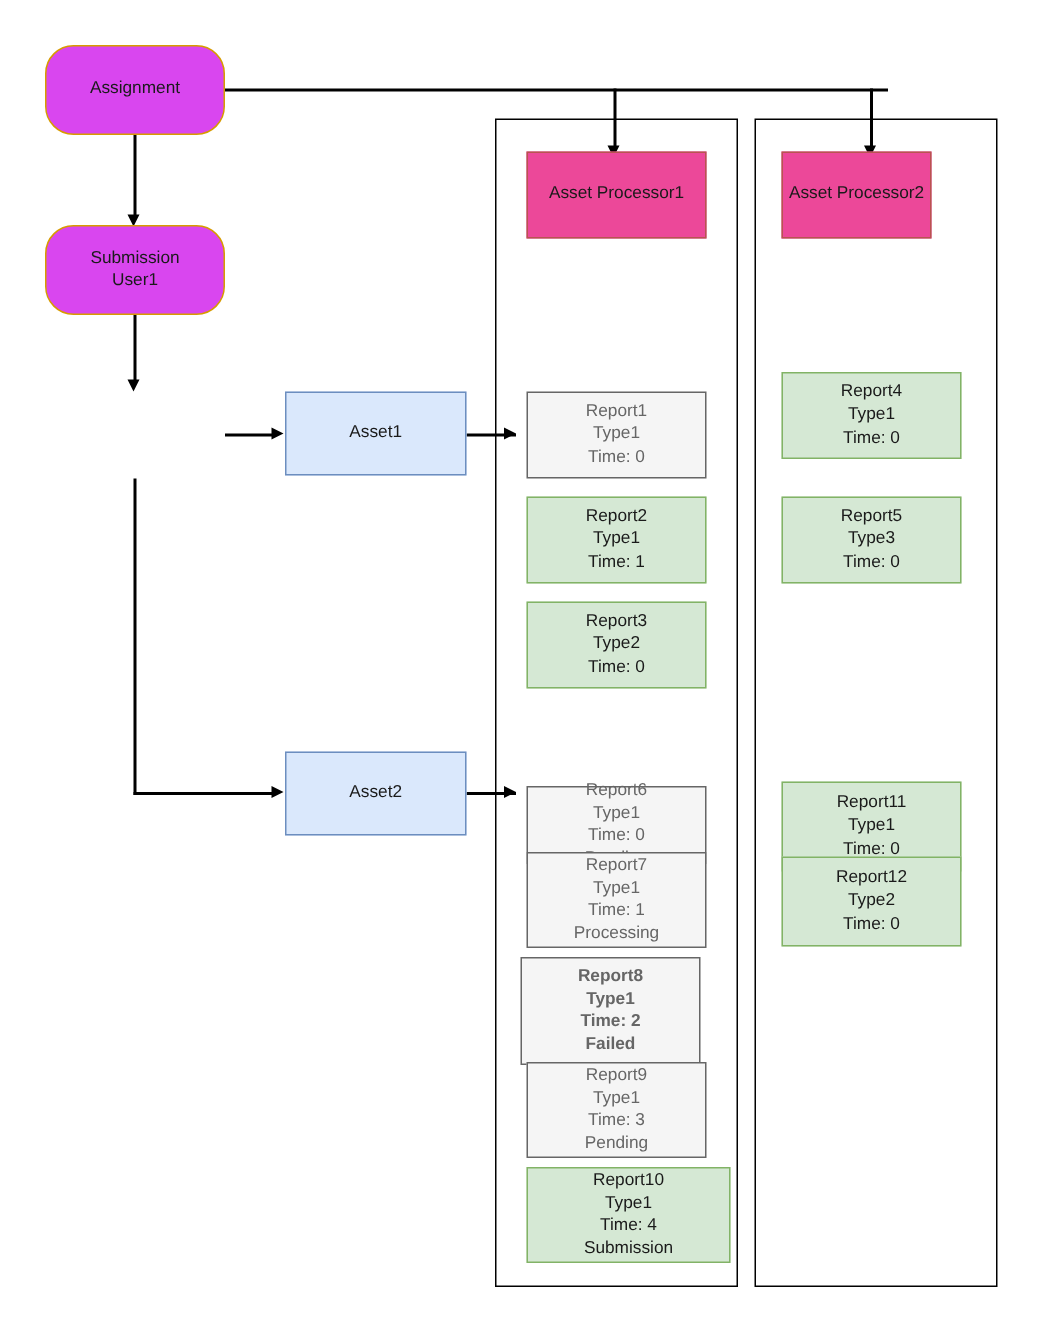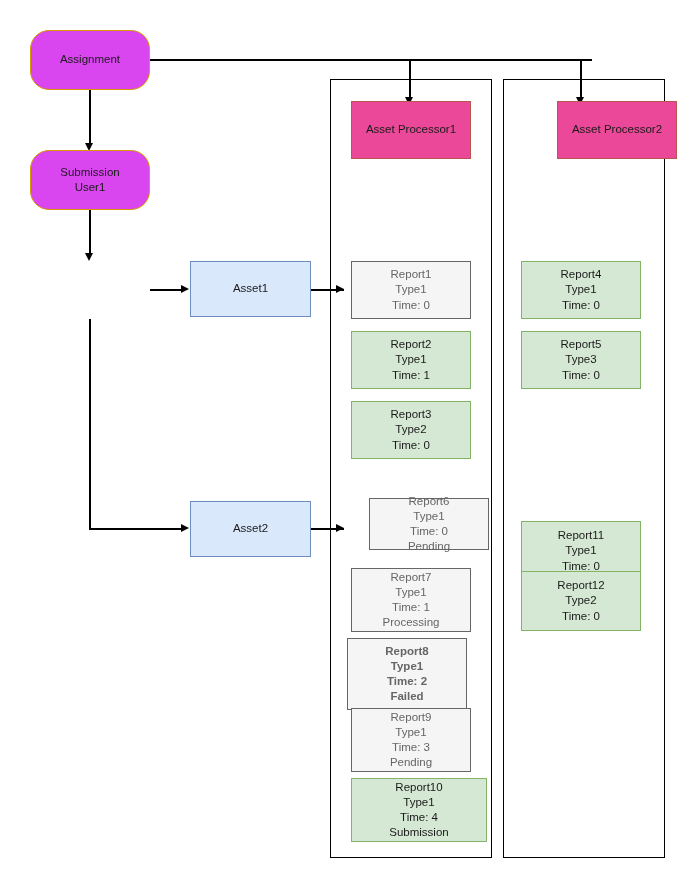--- a/index.html
+++ b/index.html
@@ -113,41 +113,41 @@
   </div>
 
   <div class="node n-blue" style="left:190px; top:501px; width:121px; height:56px;">
     <span class="line">Asset2</span>
   </div>
 
   <div class="node n-pink" style="left:351px; top:101px; width:120px; height:58px;">
     <span class="line">Asset Processor1</span>
   </div>
 
-  <div class="node n-pink" style="left:521px; top:101px; width:120px; height:58px;margin-left:36px;">
+  <div class="node n-pink" style="left:521px; top:101px; width:100px; height:58px;">
     <span class="line">Asset Processor2</span>
   </div>
 
   <div class="node n-gray" style="left:351px; top:261px; width:120px; height:58px;">
     <span class="line">Report1</span>
     <span class="line">Type1</span>
     <span class="line">Time: 0</span>
   </div>
   <div class="node n-green" style="left:351px; top:331px; width:120px; height:58px;">
     <span class="line">Report2</span>
     <span class="line">Type1</span>
     <span class="line">Time: 1</span>
   </div>
   <div class="node n-green" style="left:351px; top:401px; width:120px; height:58px;">
     <span class="line">Report3</span>
     <span class="line">Type2</span>
     <span class="line">Time: 0</span>
   </div>
 
-  <div class="node n-gray" style="left:351px; top:498px; width:120px; height:52px;margin-left:18px;">
+  <div class="node n-gray" style="left:351px; top:524px; width:120px; height:52px;">
     <span class="line">Report6</span>
     <span class="line">Type1</span>
     <span class="line">Time: 0</span>
     <span class="line">Pending</span>
   </div>
   <div class="node n-gray" style="left:351px; top:568px; width:120px; height:64px;">
     <span class="line">Report7</span>
     <span class="line">Type1</span>
     <span class="line">Time: 1</span>
     <span class="line">Processing</span>
@@ -164,21 +164,21 @@
     <span class="line">Time: 3</span>
     <span class="line">Pending</span>
   </div>
   <div class="node n-green" style="left:351px; top:778px; width:136px; height:64px;">
     <span class="line">Report10</span>
     <span class="line">Type1</span>
     <span class="line">Time: 4</span>
     <span class="line">Submission</span>
   </div>
 
-  <div class="node n-green" style="left:521px; top:261px; width:120px; height:58px;">
+  <div class="node n-green" style="left:521px; top:248px; width:120px; height:58px;">
     <span class="line">Report4</span>
     <span class="line">Type1</span>
     <span class="line">Time: 0</span>
   </div>
   <div class="node n-green" style="left:521px; top:331px; width:120px; height:58px;">
     <span class="line">Report5</span>
     <span class="line">Type3</span>
     <span class="line">Time: 0</span>
   </div>
 

